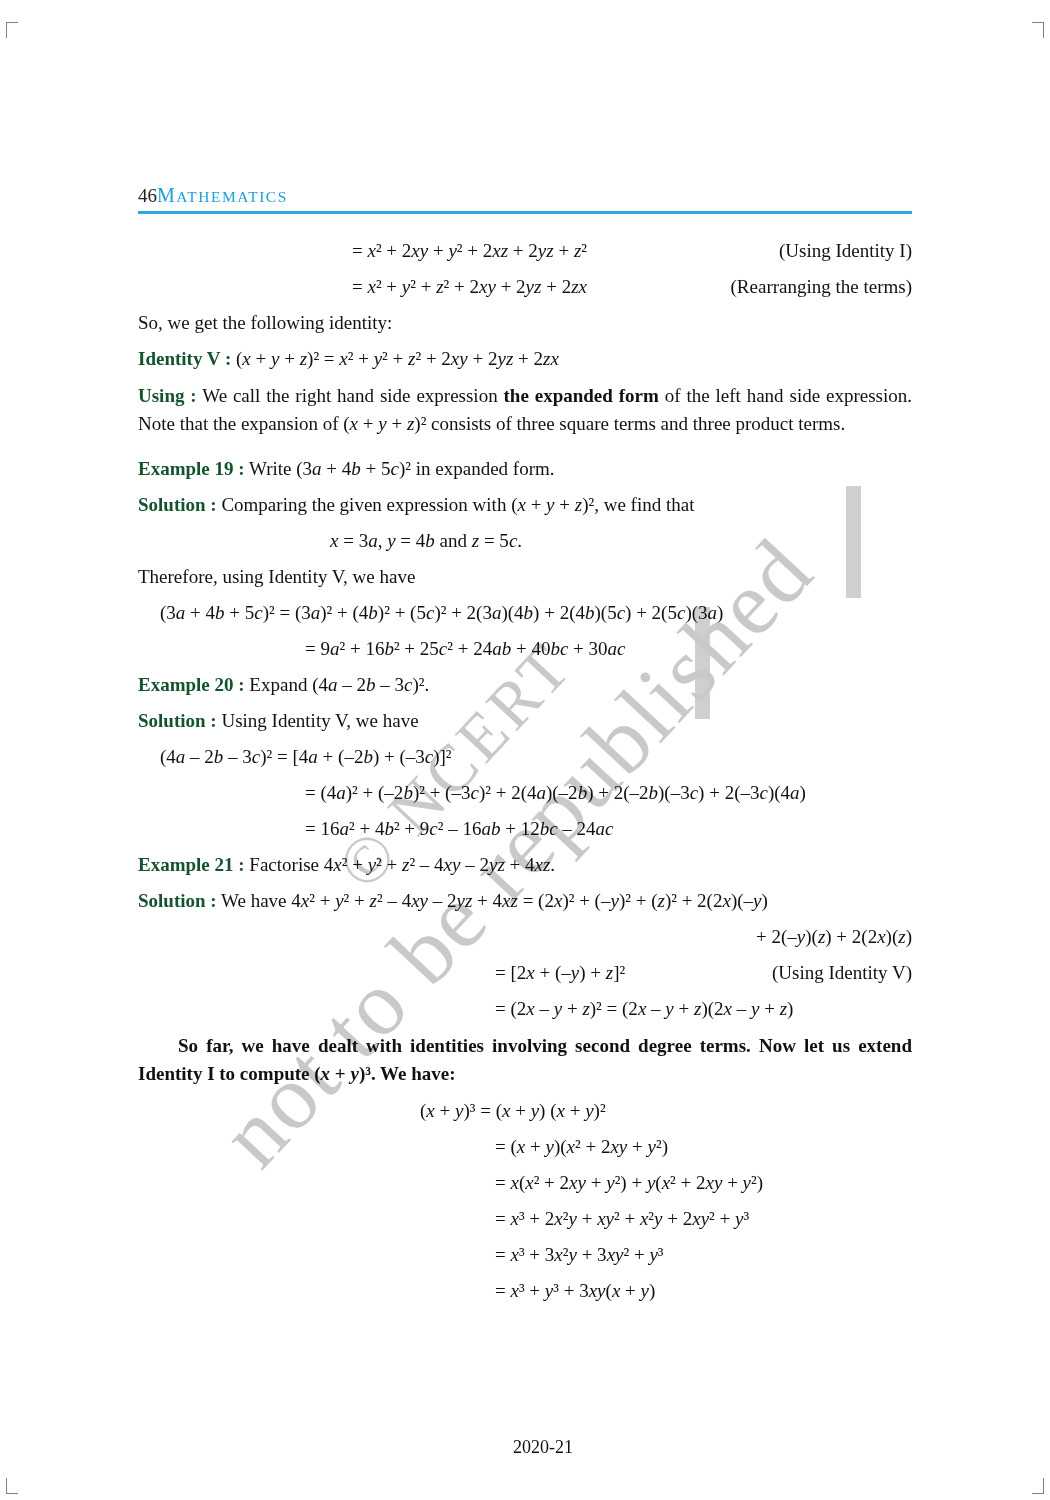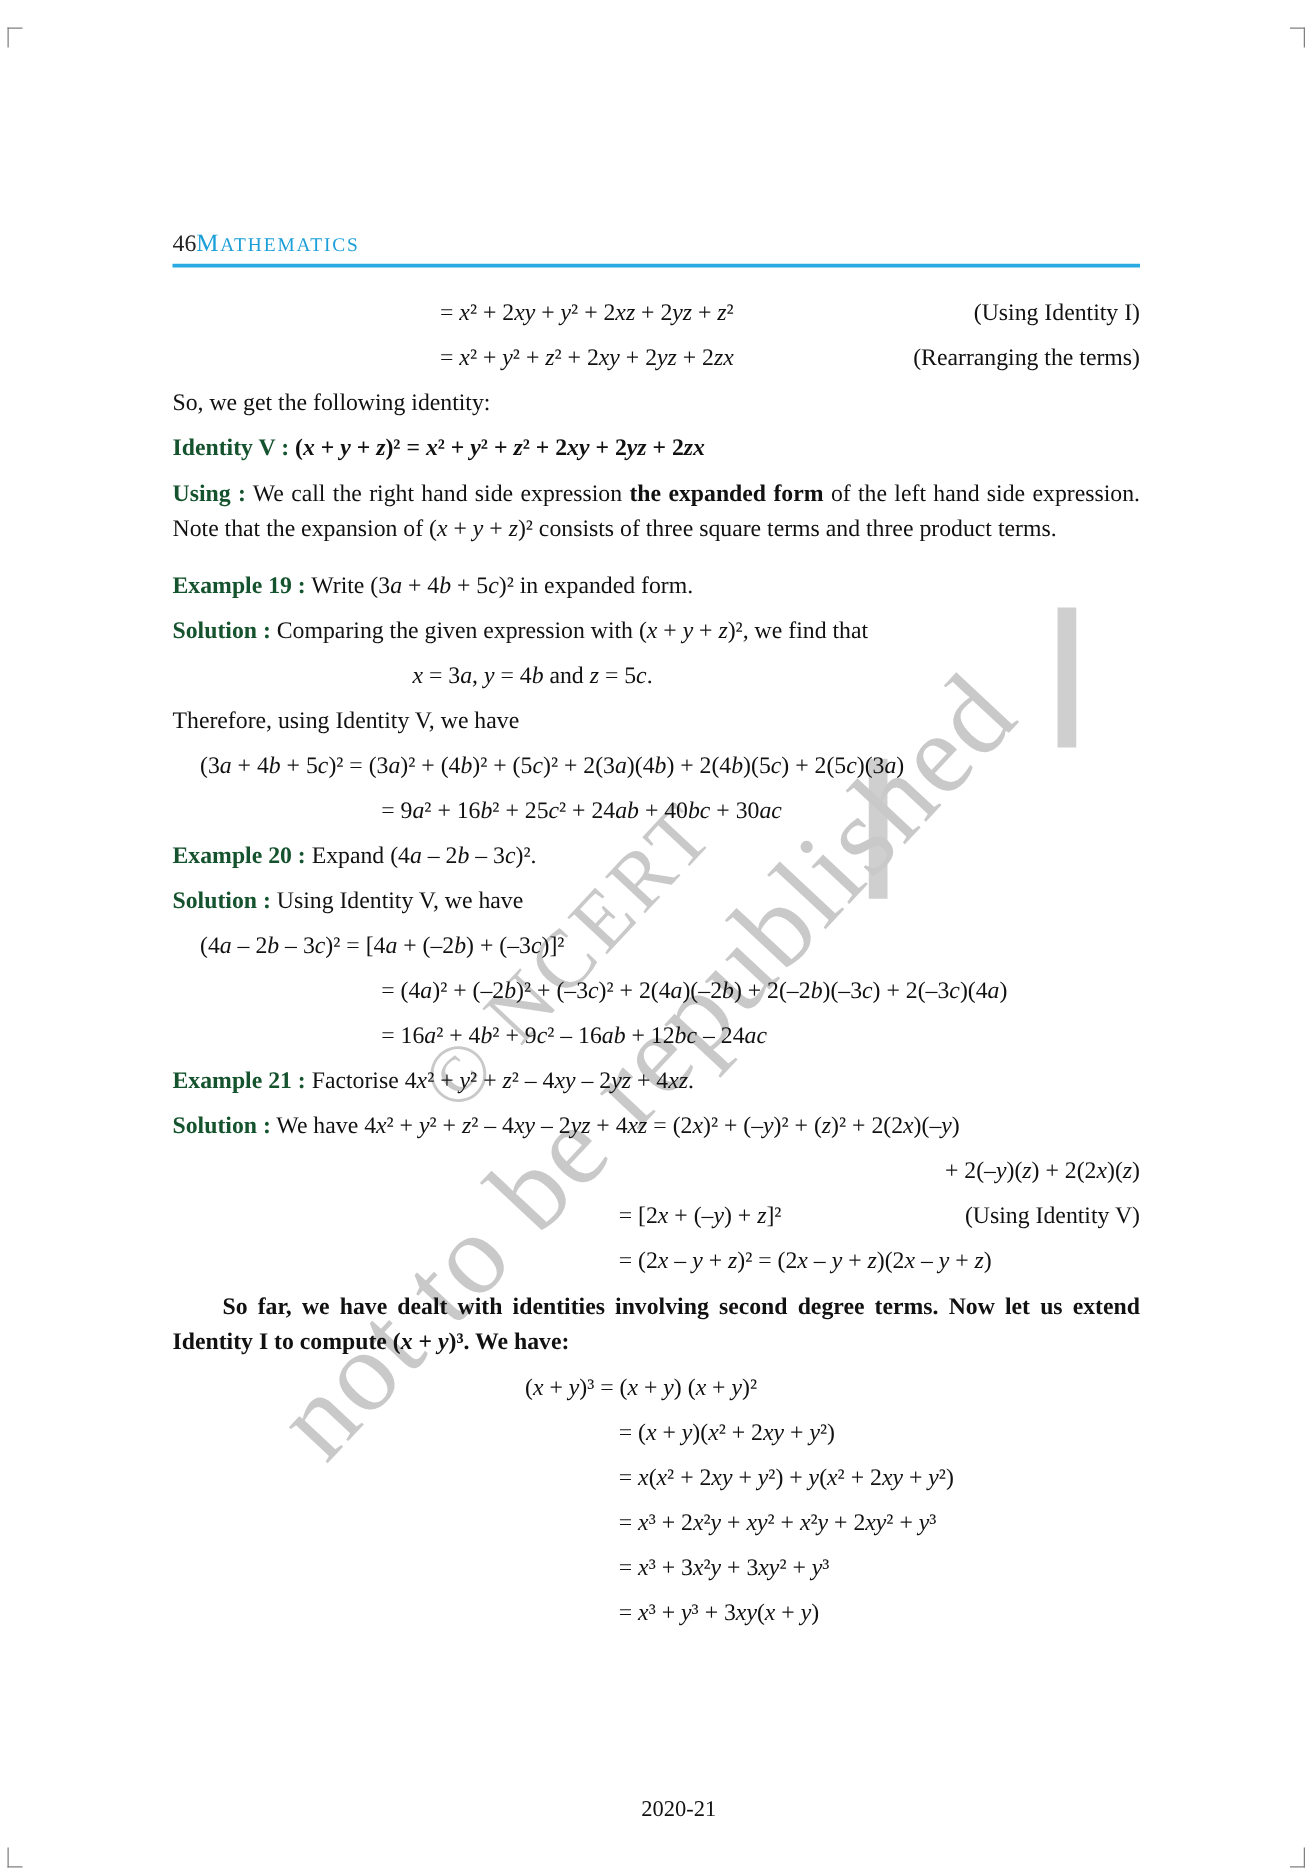--- a/index.html
+++ b/index.html
@@ -64,21 +64,21 @@
   .ml167 { margin-left: 167px; }
   .ml192 { margin-left: 192px; }
   .ml214 { margin-left: 214px; }
   .ml282 { margin-left: 282px; }
   .ml357 { margin-left: 357px; }
   .tright { text-align: right; }
 
   .eqrow { display: flex; justify-content: space-between; }
 
   .lbl { color: #14532d; font-weight: bold; }
-  .bmath { font-weight: bold; }
+  .bmath { font-weight: normal; }
 
   .footer {
     position: absolute; left: 0; right: 0; bottom: 42px;
     text-align: center; font-size: 18px; color: #111; z-index: 2; margin-left: 36px;
   }
 </style>
 </head>
 <body>
 
 <div class="page">

